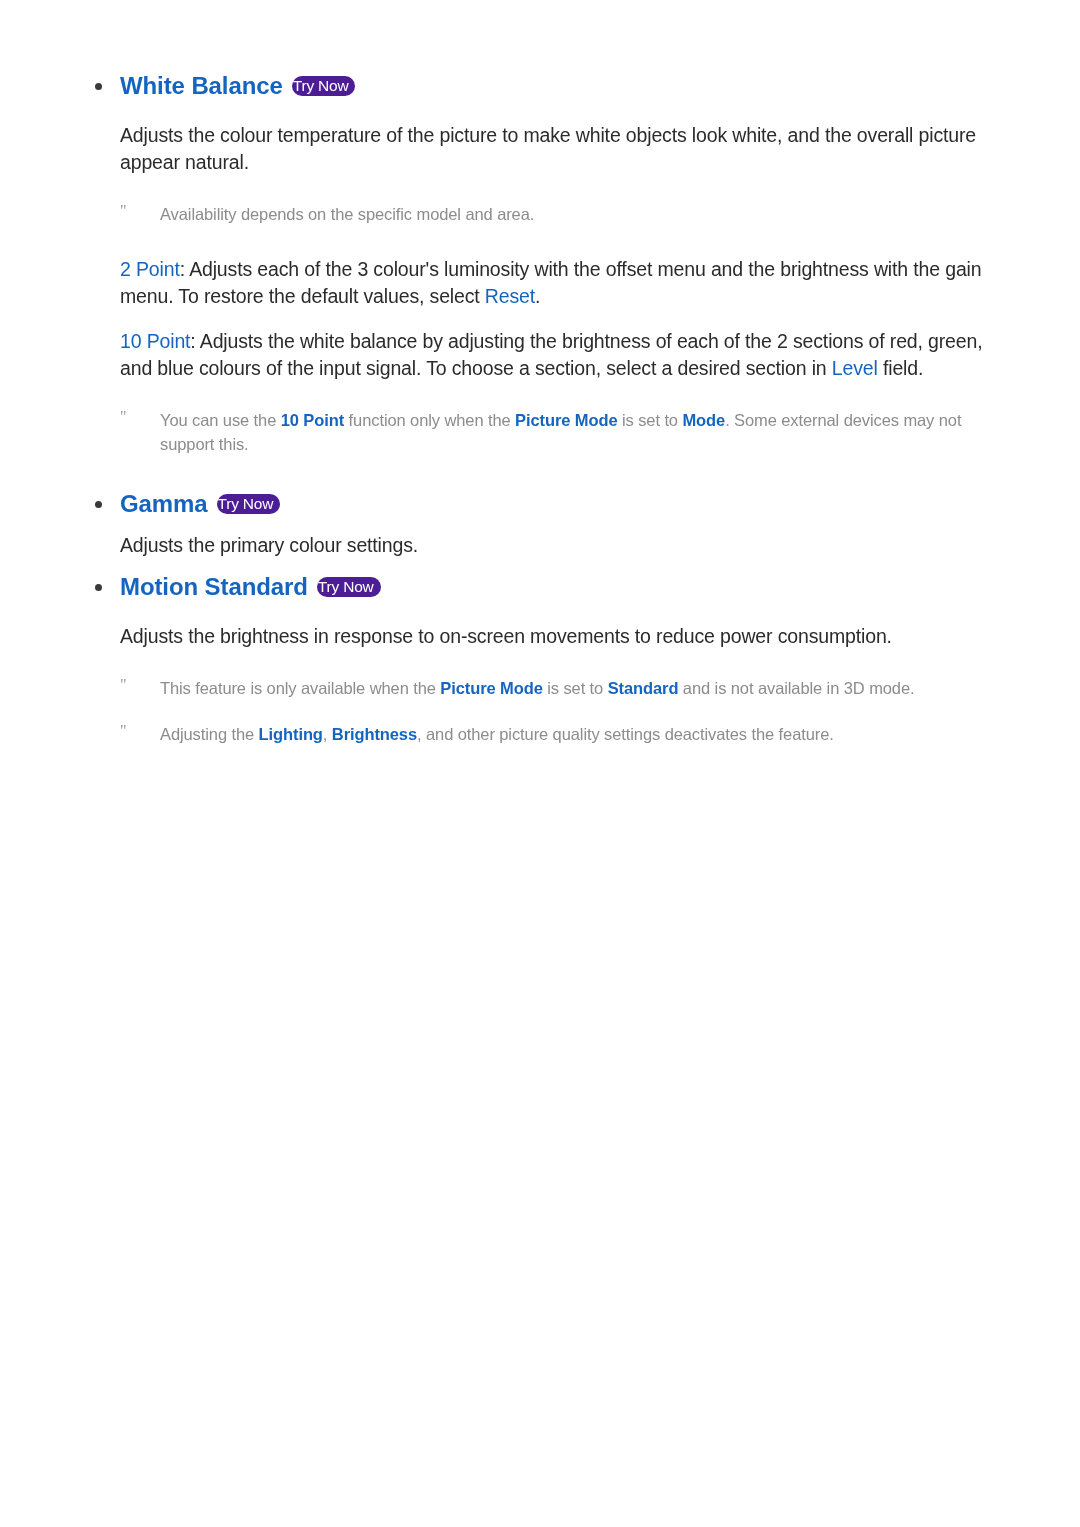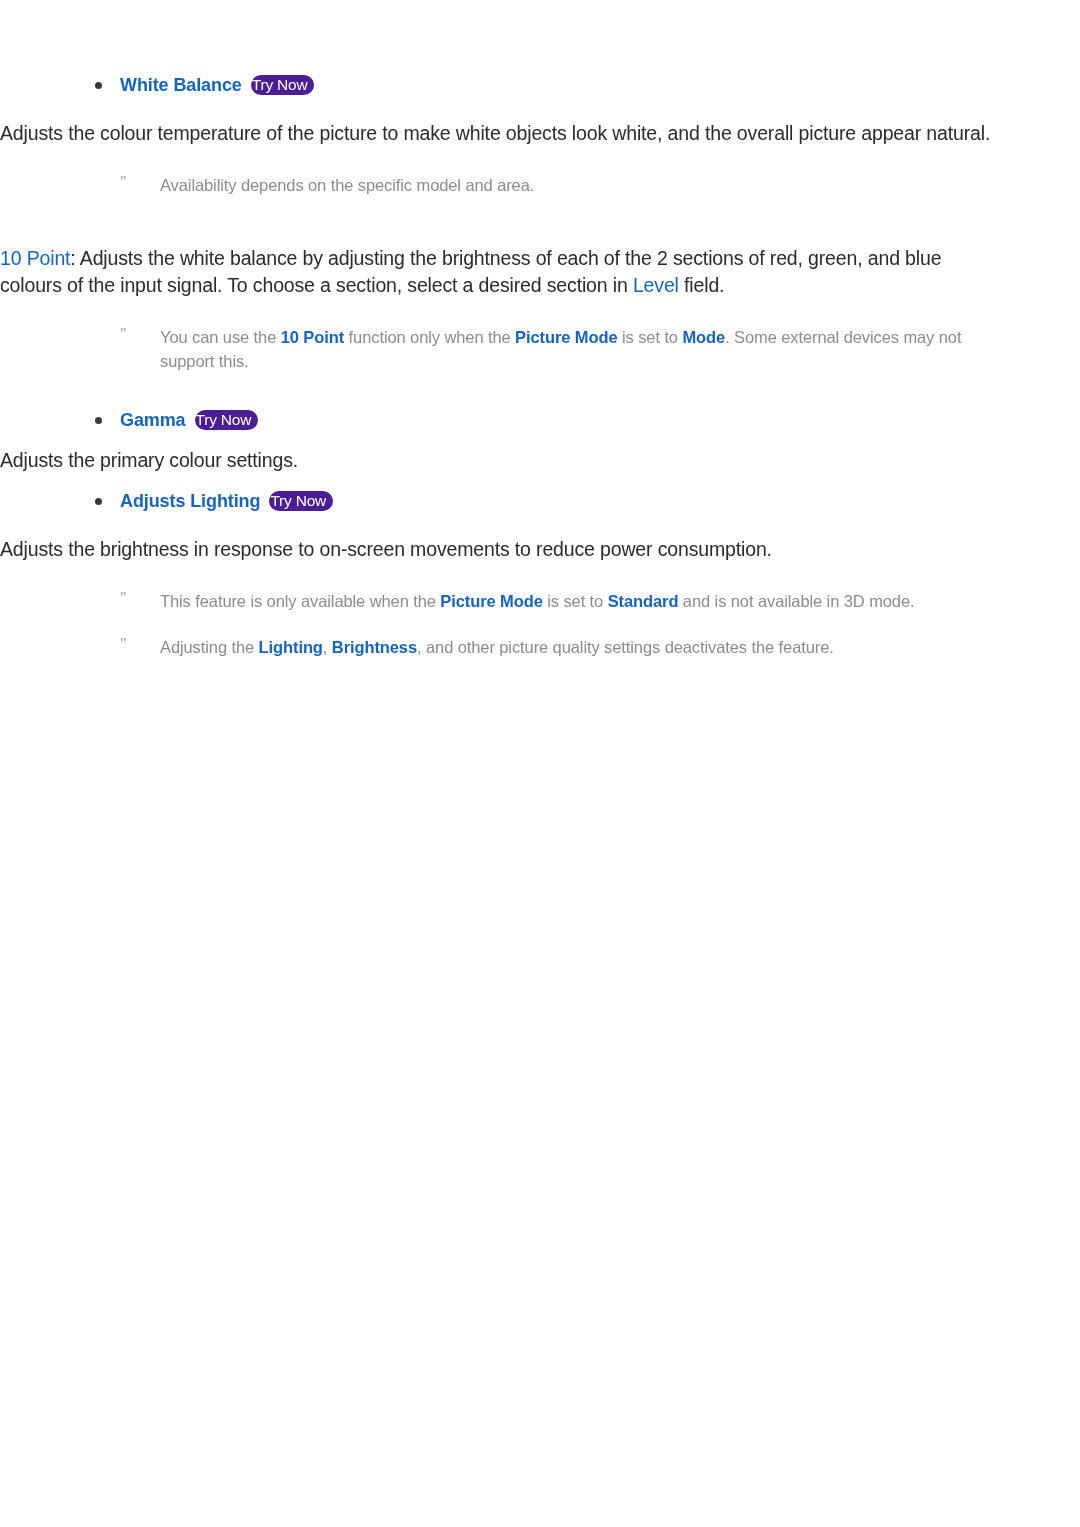--- a/index.html
+++ b/index.html
@@ -40,21 +40,21 @@
     position: absolute;
     left: 95px;
     top: 50%;
     width: 7px;
     height: 7px;
     margin-top: -3px;
     border-radius: 50%;
     background: #3a3a3a;
   }
   .head-title {
-    font-size: 18px;
+    font-size: 24px;
     font-weight: bold;
     color: #1565c0;
     letter-spacing: -0.1px;
     white-space: nowrap;
   }
   .badge {
     display: inline-block;
     margin-left: 9px;
     background: #4c1d95;
     color: #ffffff;
@@ -65,20 +65,21 @@
     padding: 0 7px 0 3px;
     border-radius: 10px;
     letter-spacing: -0.2px;
     white-space: nowrap;
     overflow: hidden;
     text-indent: -2px;
   }
 
   
   .para {
+    padding-left: 120px;
     padding-right: 85px;
     font-size: 19.5px;
     line-height: 27px;
     color: #2b2b2b;
     letter-spacing: -0.15px;
   }
   .para .blue {
     color: #1565c0;
   }
 
@@ -134,20 +135,23 @@
 
     <div class="sp-26"></div>
 
     <div class="note">
       <span class="qmark">"</span>
       <span>Availability depends on the specific model and area.</span>
     </div>
 
     <div class="sp-30"></div>
 
+    <div class="para">
+      <span class="blue">2 Point</span><span>: Adjusts each of the 3 colour's luminosity with the offset menu and the brightness with the gain menu. To restore the default values, select </span><span class="blue">Reset</span><span>.</span>
+    </div>
 
     <div class="sp-18"></div>
 
     <div class="para">
       <span class="blue">10 Point</span><span>: Adjusts the white balance by adjusting the brightness of each of the 2 sections of red, green, and blue colours of the input signal. To choose a section, select a desired section in </span><span class="blue">Level</span><span> field.</span>
     </div>
 
     <div class="sp-26"></div>
 
     <div class="note">
@@ -165,21 +169,21 @@
     <div class="sp-14"></div>
 
     <div class="para">
       <span>Adjusts the primary colour settings.</span>
     </div>
 
     <div class="sp-14"></div>
 
     <div class="head-row">
       <span class="bullet"></span>
-      <span class="head-title">Adjusts Lighting</span>
+      <span class="head-title">Motion Standard</span>
       <span class="badge">Try Now</span>
     </div>
 
     <div class="sp-22"></div>
 
     <div class="para">
       <span>Adjusts the brightness in response to on-screen movements to reduce power consumption.</span>
     </div>
 
     <div class="sp-26"></div>

